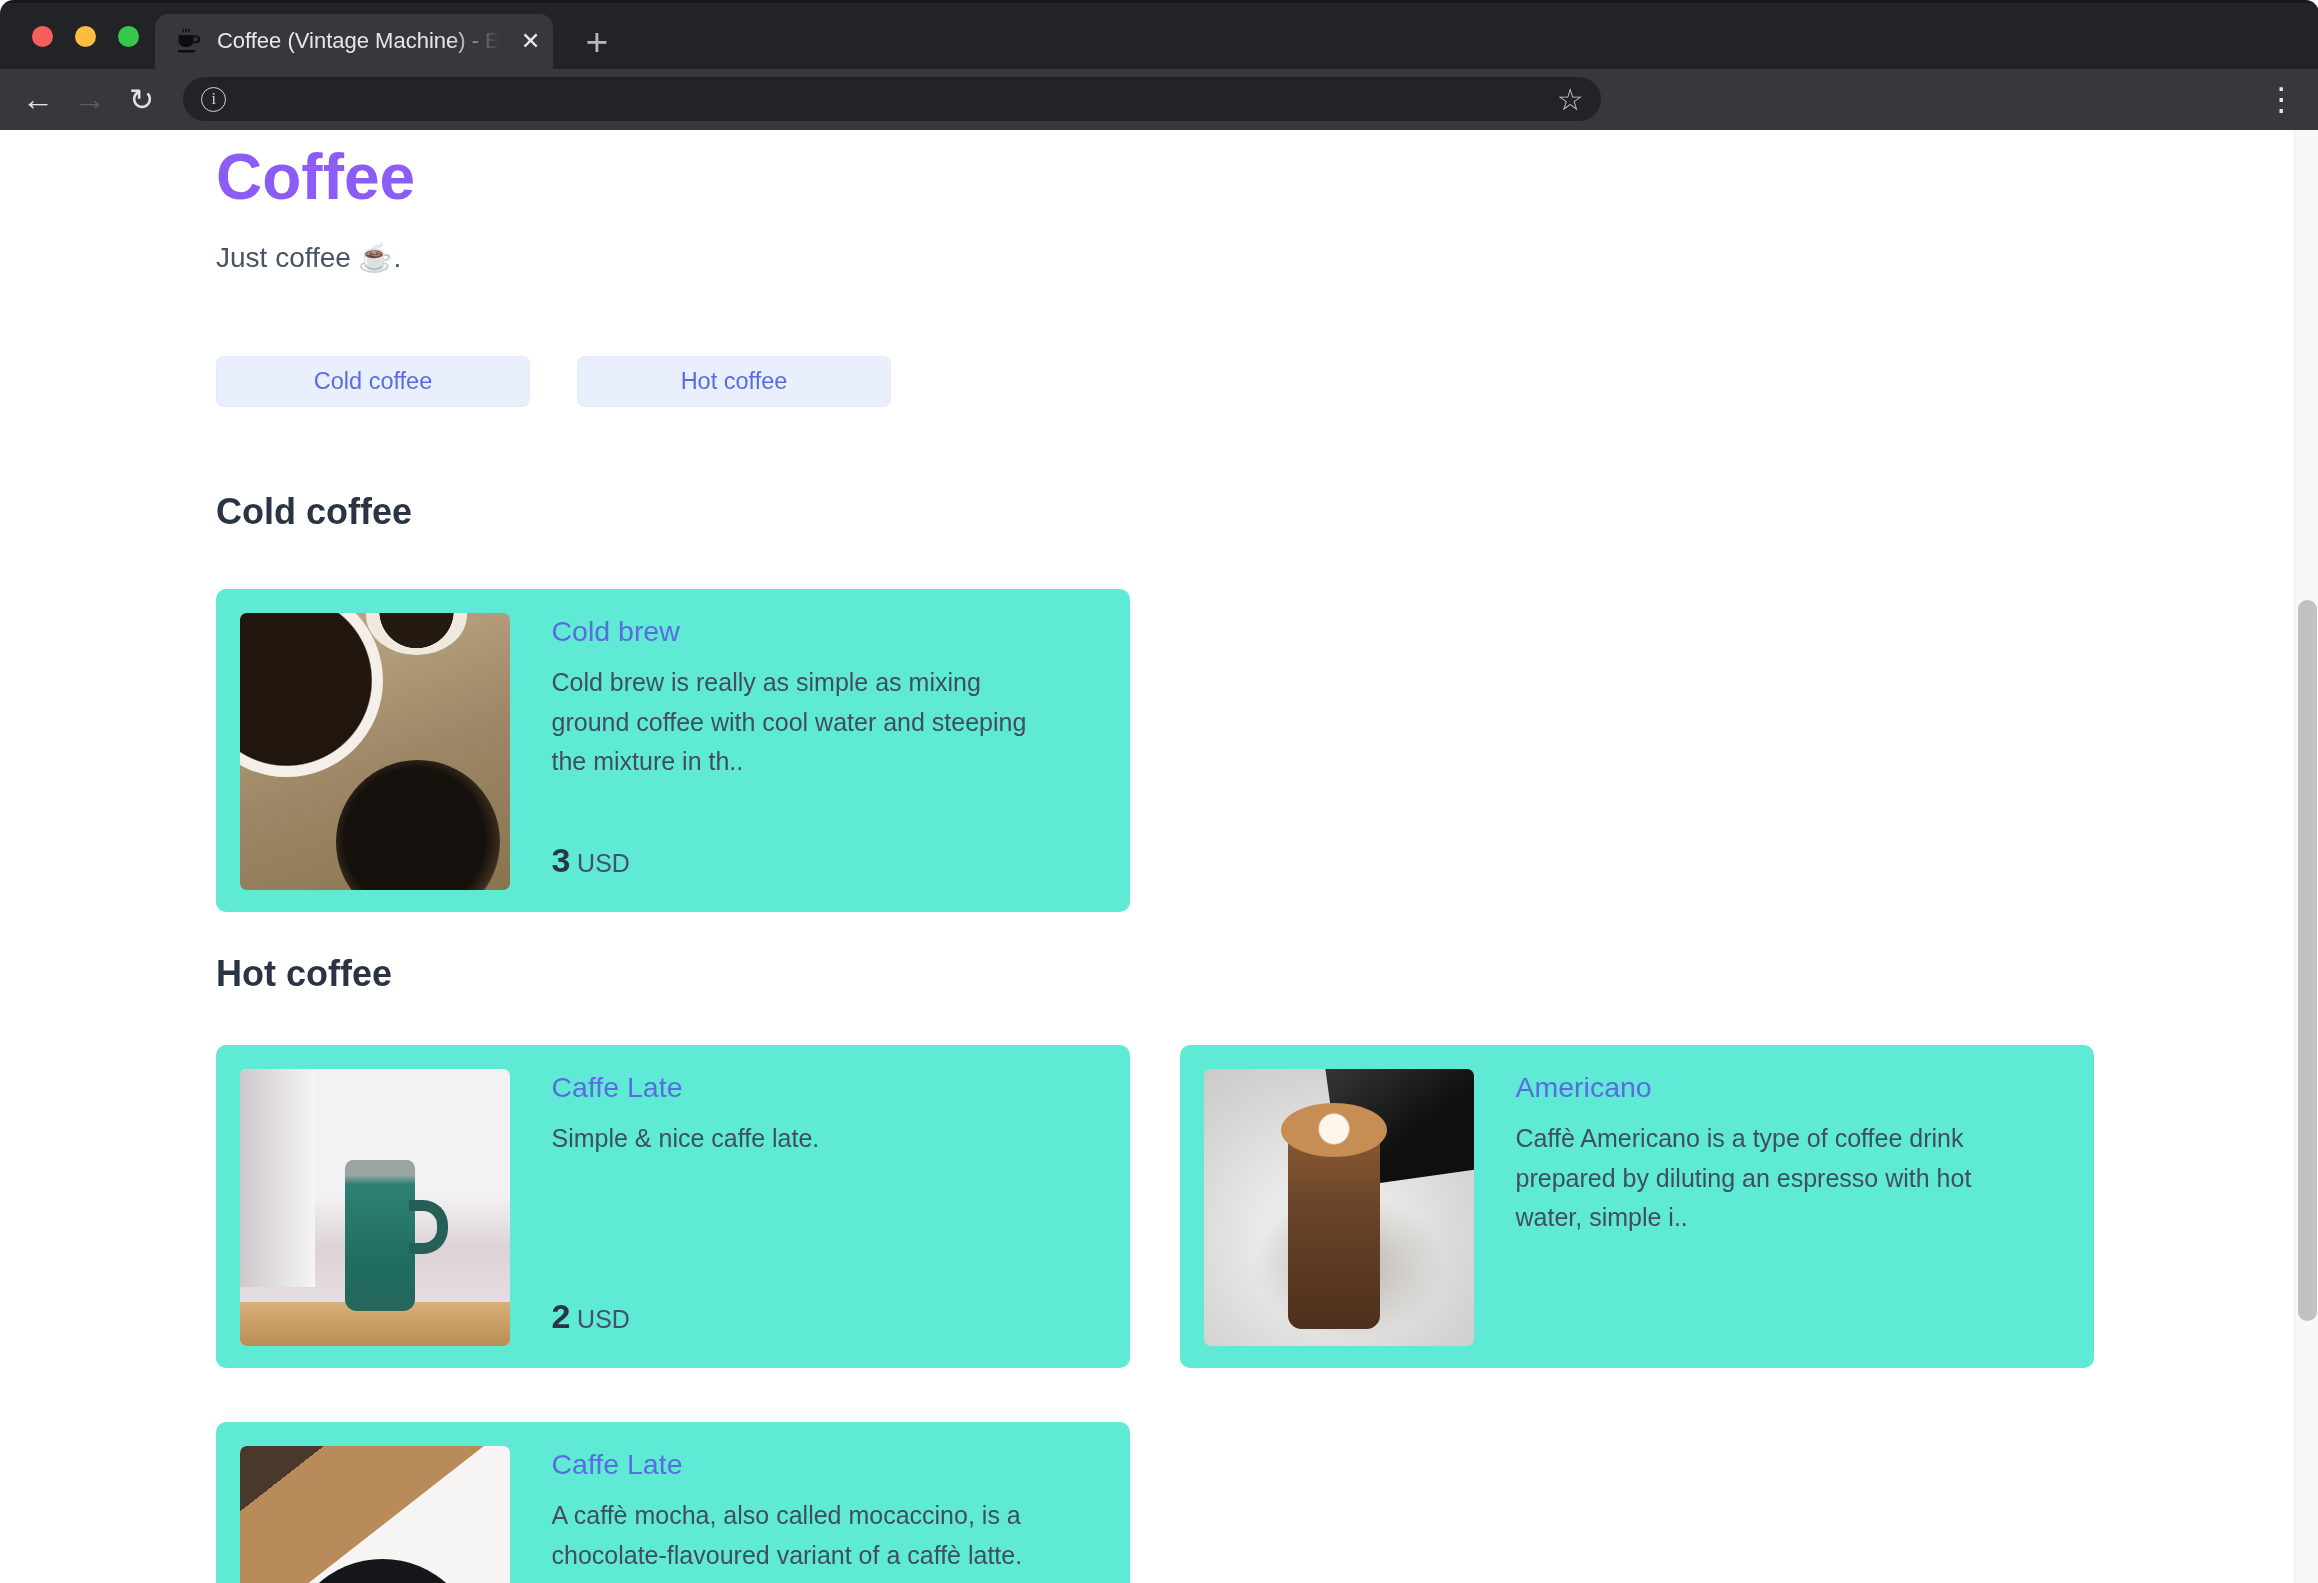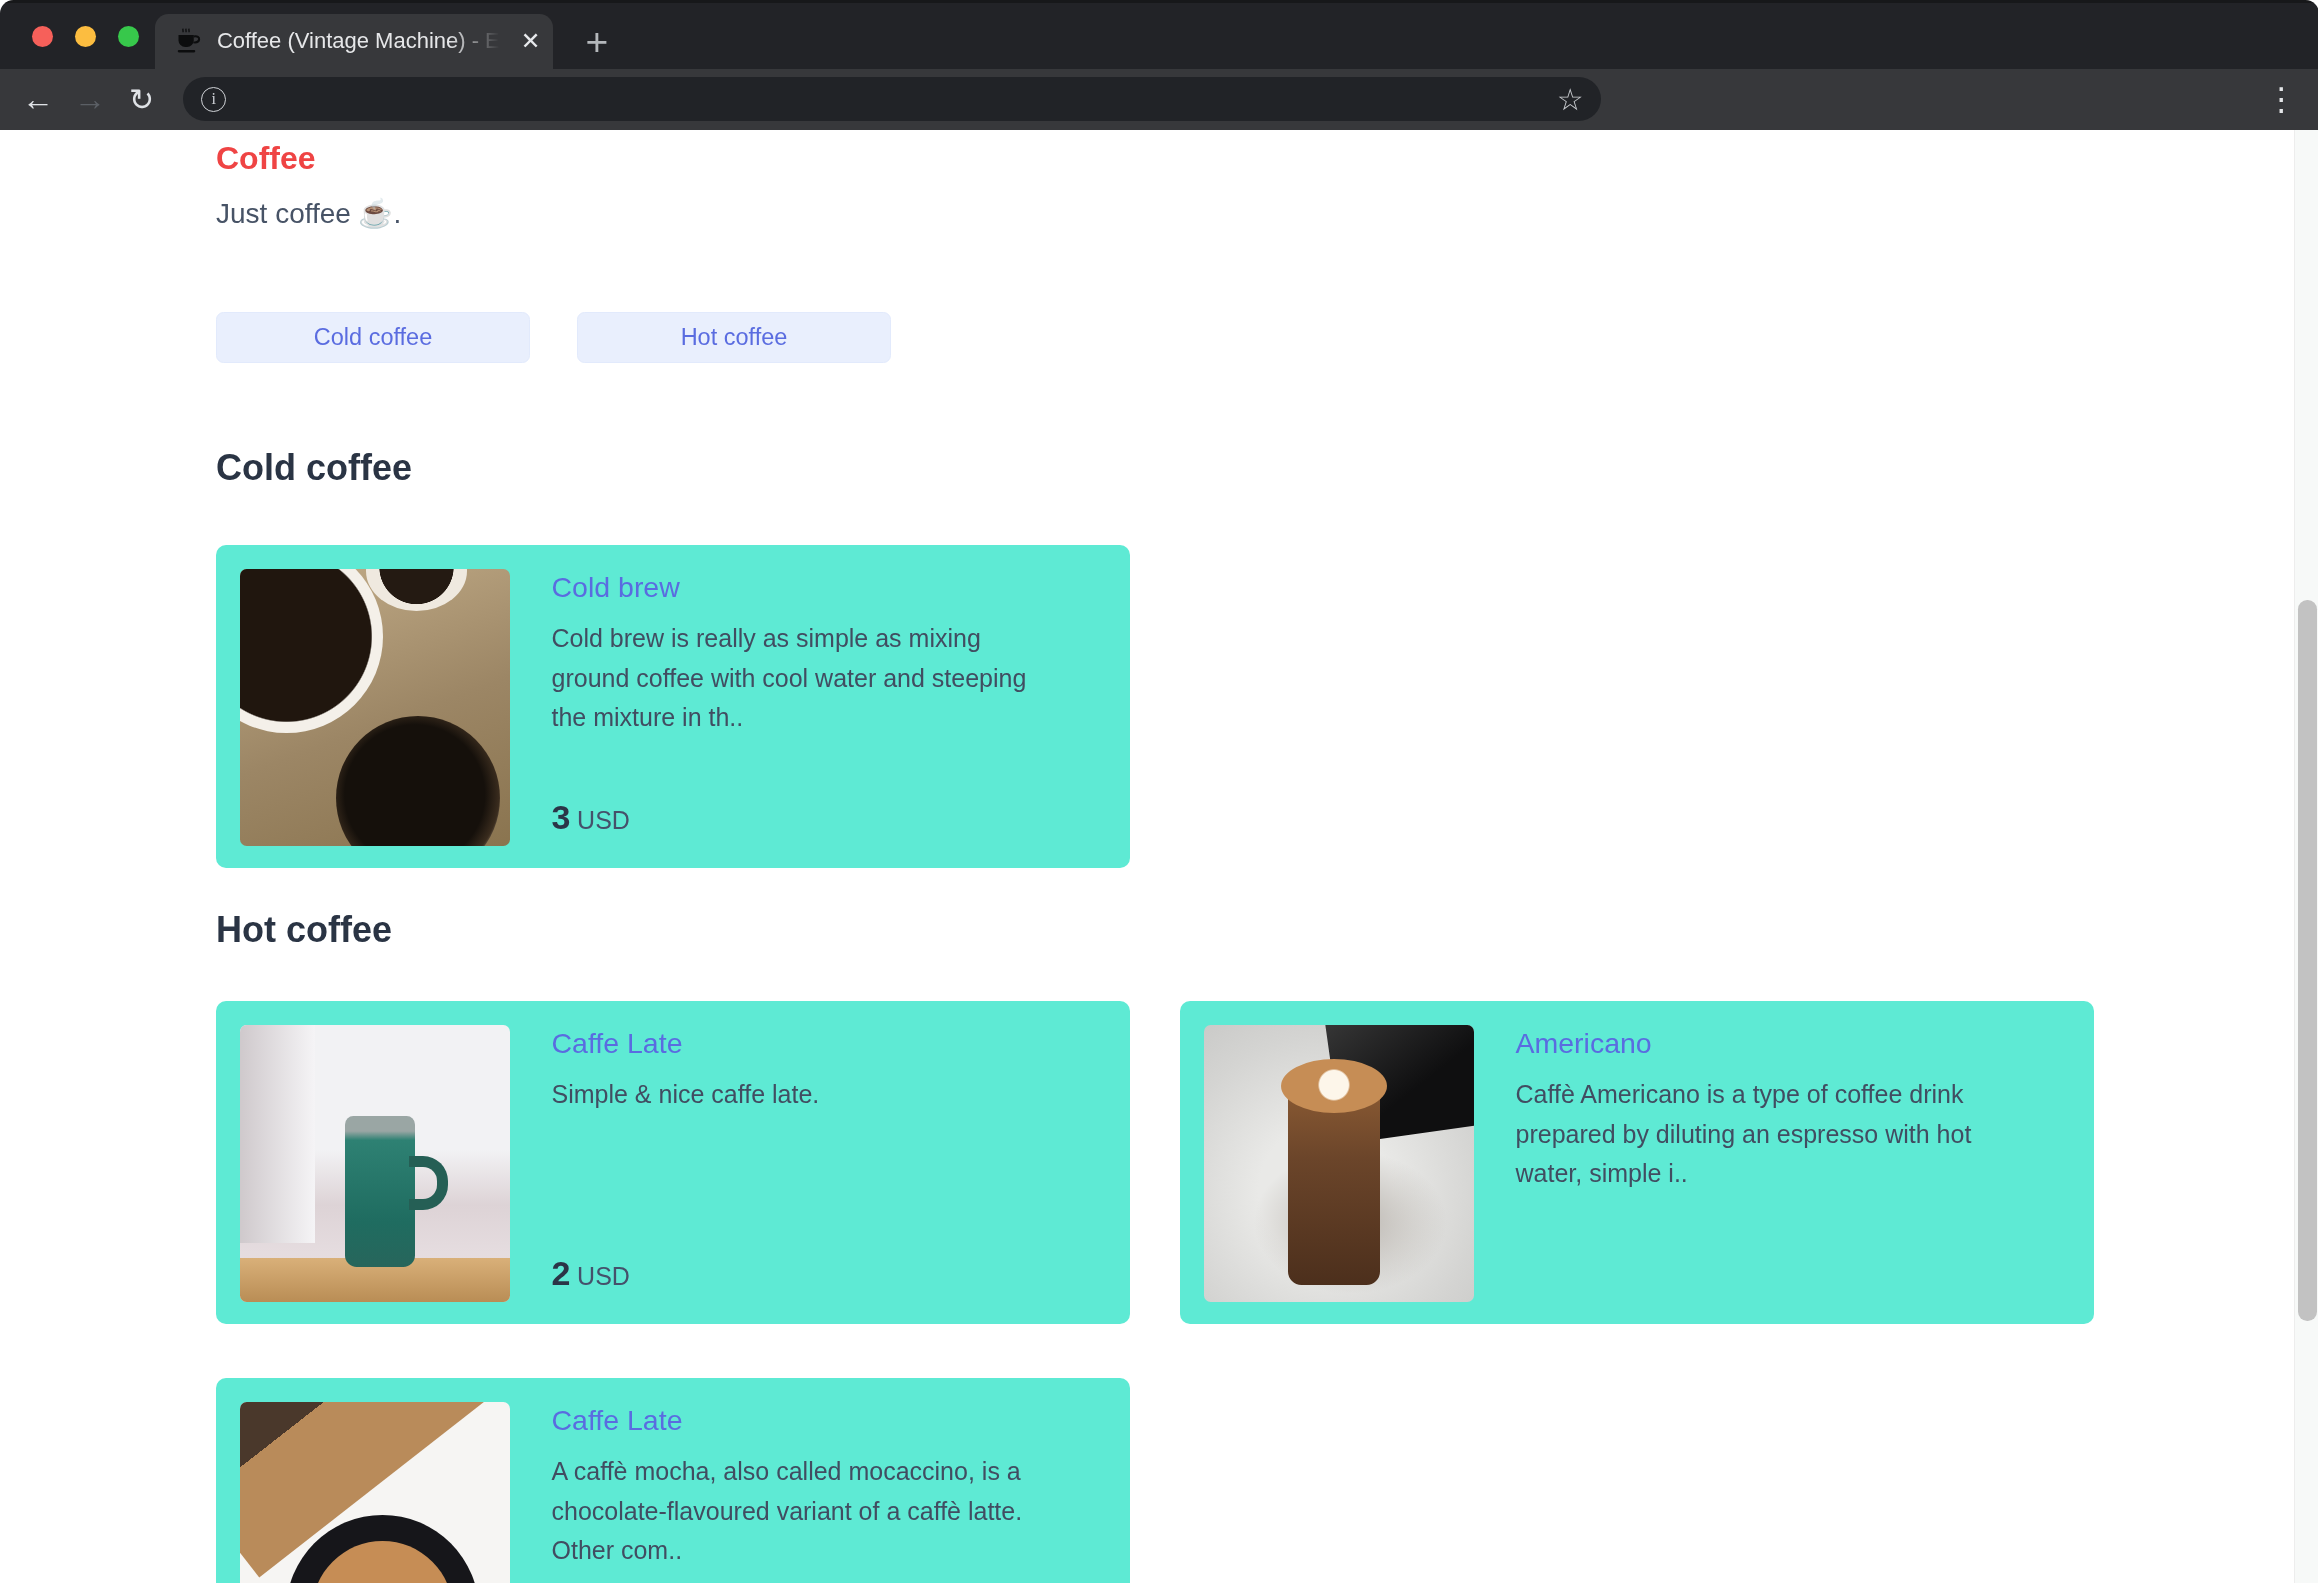--- a/index.html
+++ b/index.html
@@ -36,22 +36,22 @@
   .info-badge { margin-left:18.5px; width:25px; height:25px; border:1.7px solid #cfd2d6; border-radius:50%;
                 color:#cfd2d6; font-size:16px; line-height:22px; text-align:center;
                 font-family:"Liberation Serif", serif; }
   .url-text { flex:1; color:#e6e7e9; font-size:22px; padding-left:15px; }
   .star-ic { margin-right:17px; font-size:30px; color:#c9ccd0; }
   .menu-ic { margin-left:auto; margin-right:20px; font-size:32px; color:#e4e6e8; letter-spacing:1.7px; }
 
   
   .page { position:relative; width:2319px; height:1454px; background:#fff; overflow:hidden; }
   .content { padding:10px 0 0 216px; }
-  h1.page-title { font-size:32px; font-weight:700; color:#ef4444; line-height:1.18; }
-  .subtitle { margin-top:17px; font-size:28px; color:#475366; line-height:1.4; }
+  h1.page-title { font-size:64px; font-weight:700; color:#8b5cf6; line-height:1.18; }
+  .subtitle { margin-top:23px; font-size:28px; color:#475366; line-height:1.4; }
   .btn-row { margin-top:79px; display:flex; gap:47px; }
   .cat-btn { width:314px; height:51px; background:#e9effd; border:0.8px solid #e2eafc; border-radius:7.5px;
              color:#5a6ce0; font-size:23.5px; display:flex; align-items:center; justify-content:center;
              font-family:"Liberation Sans", sans-serif; cursor:pointer; }
   h2.section-h { font-size:36px; font-weight:700; color:#2a3444; line-height:1.25; }
   h2.cold { margin-top:82px; }
   h2.hot  { margin-top:39px; }
   .row { display:flex; gap:50px; }
   .row.r1 { margin-top:55px; }
   .row.r2 { margin-top:49px;align-items:flex-end; }

